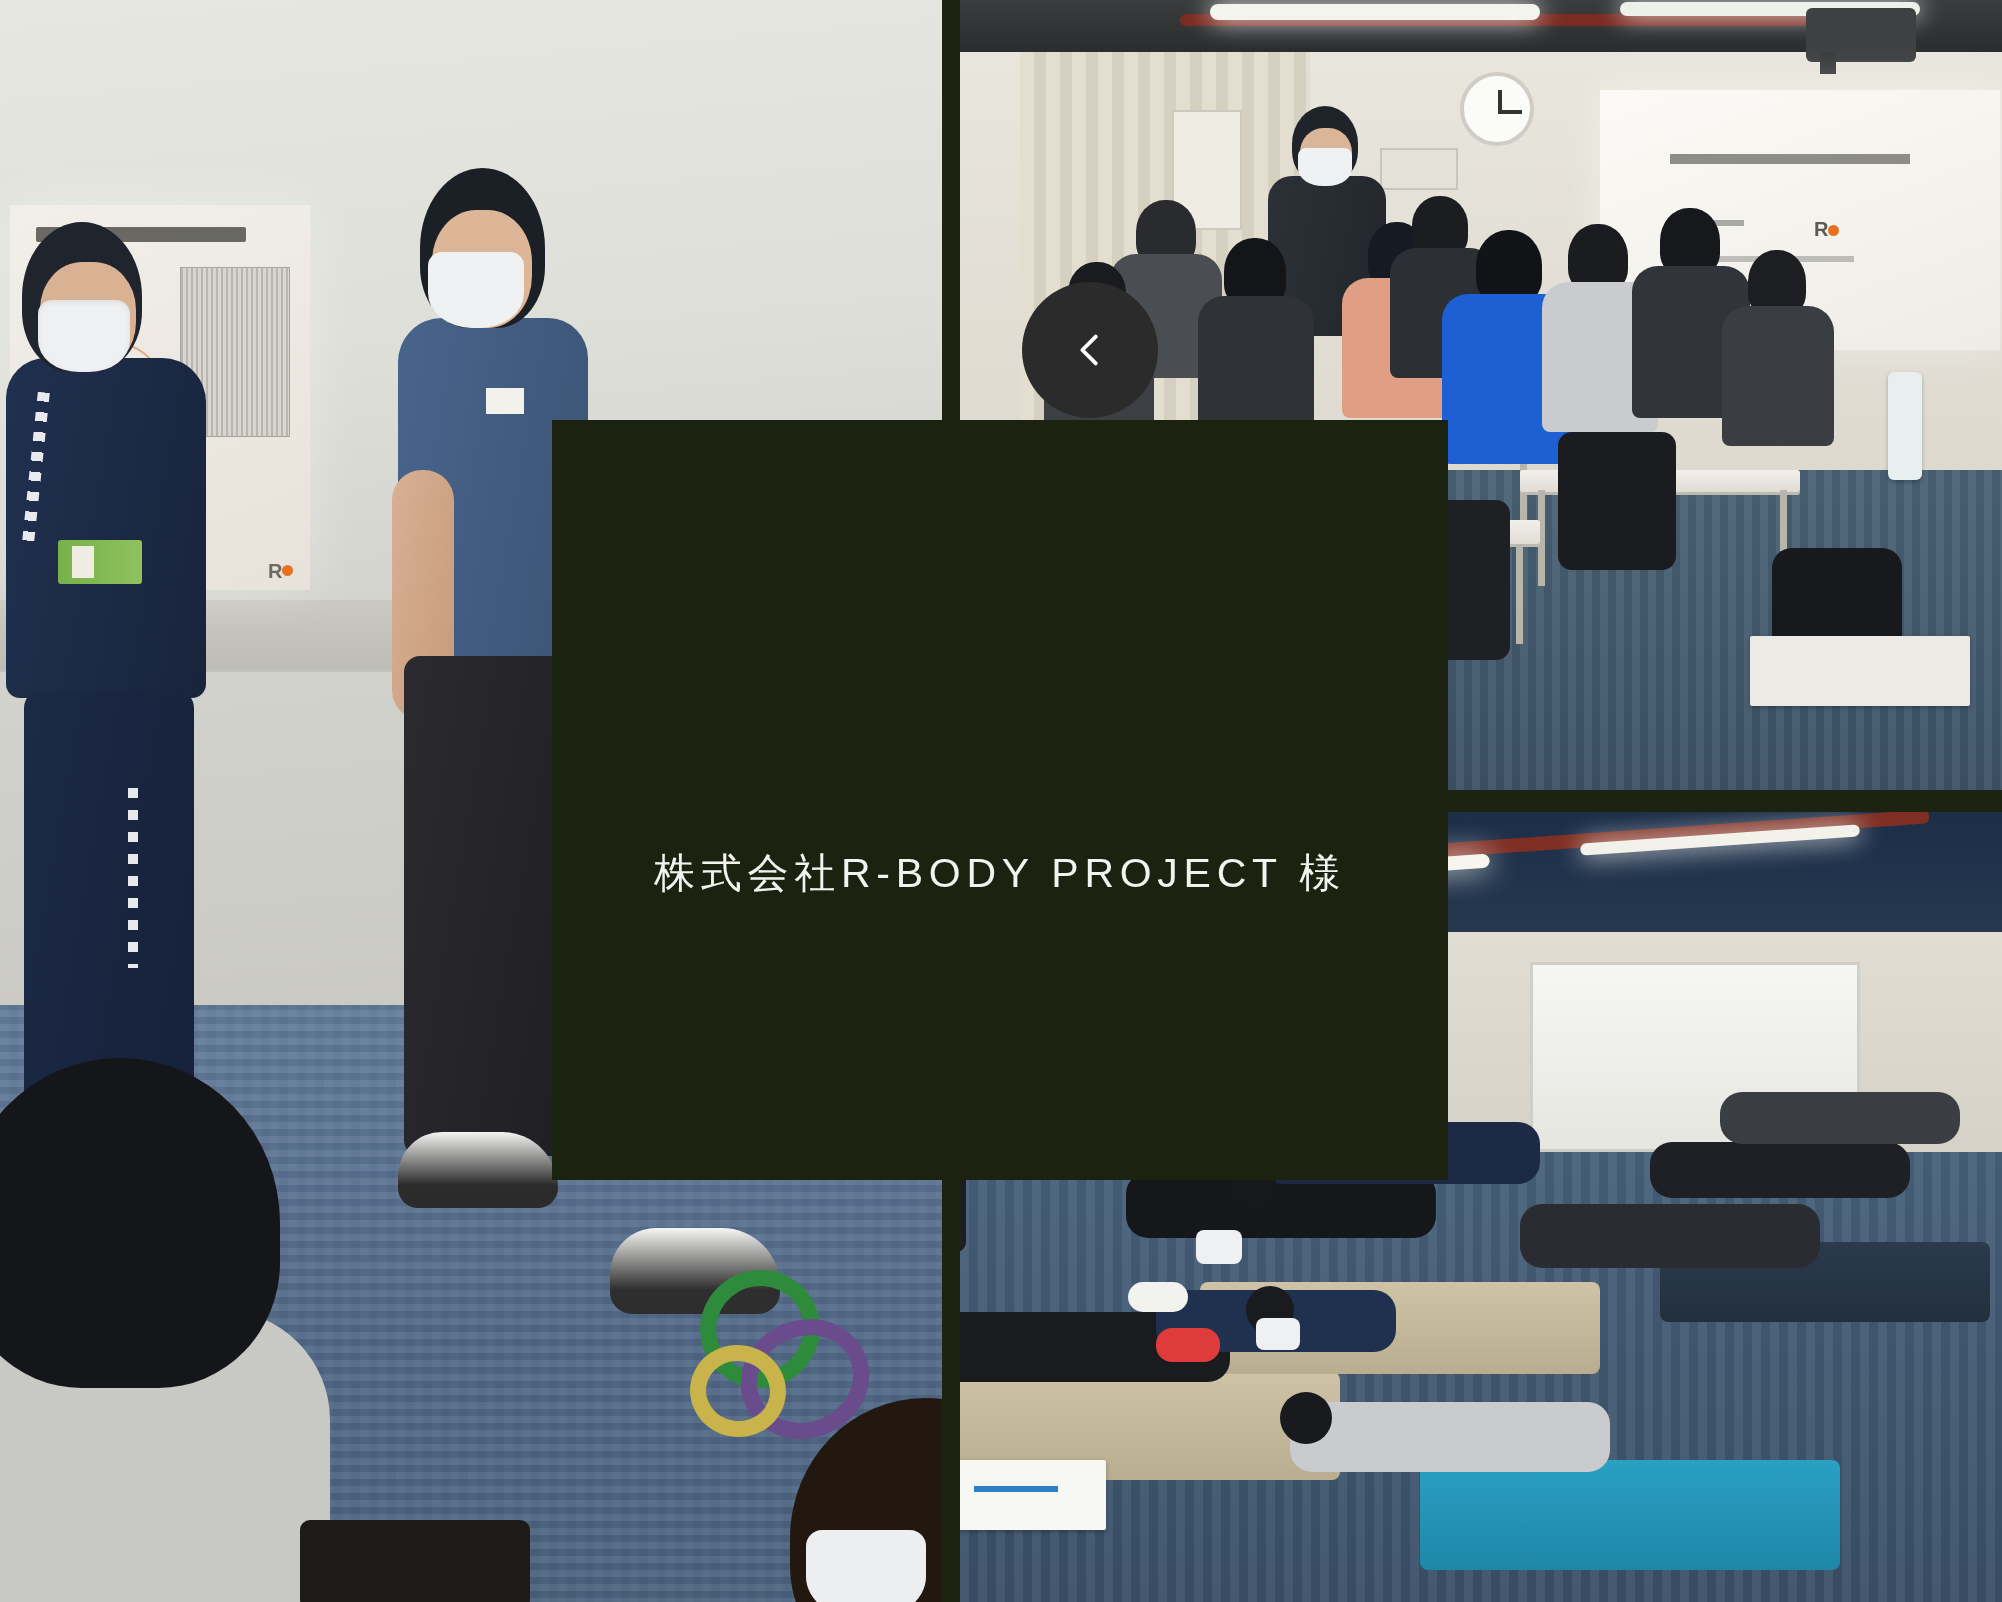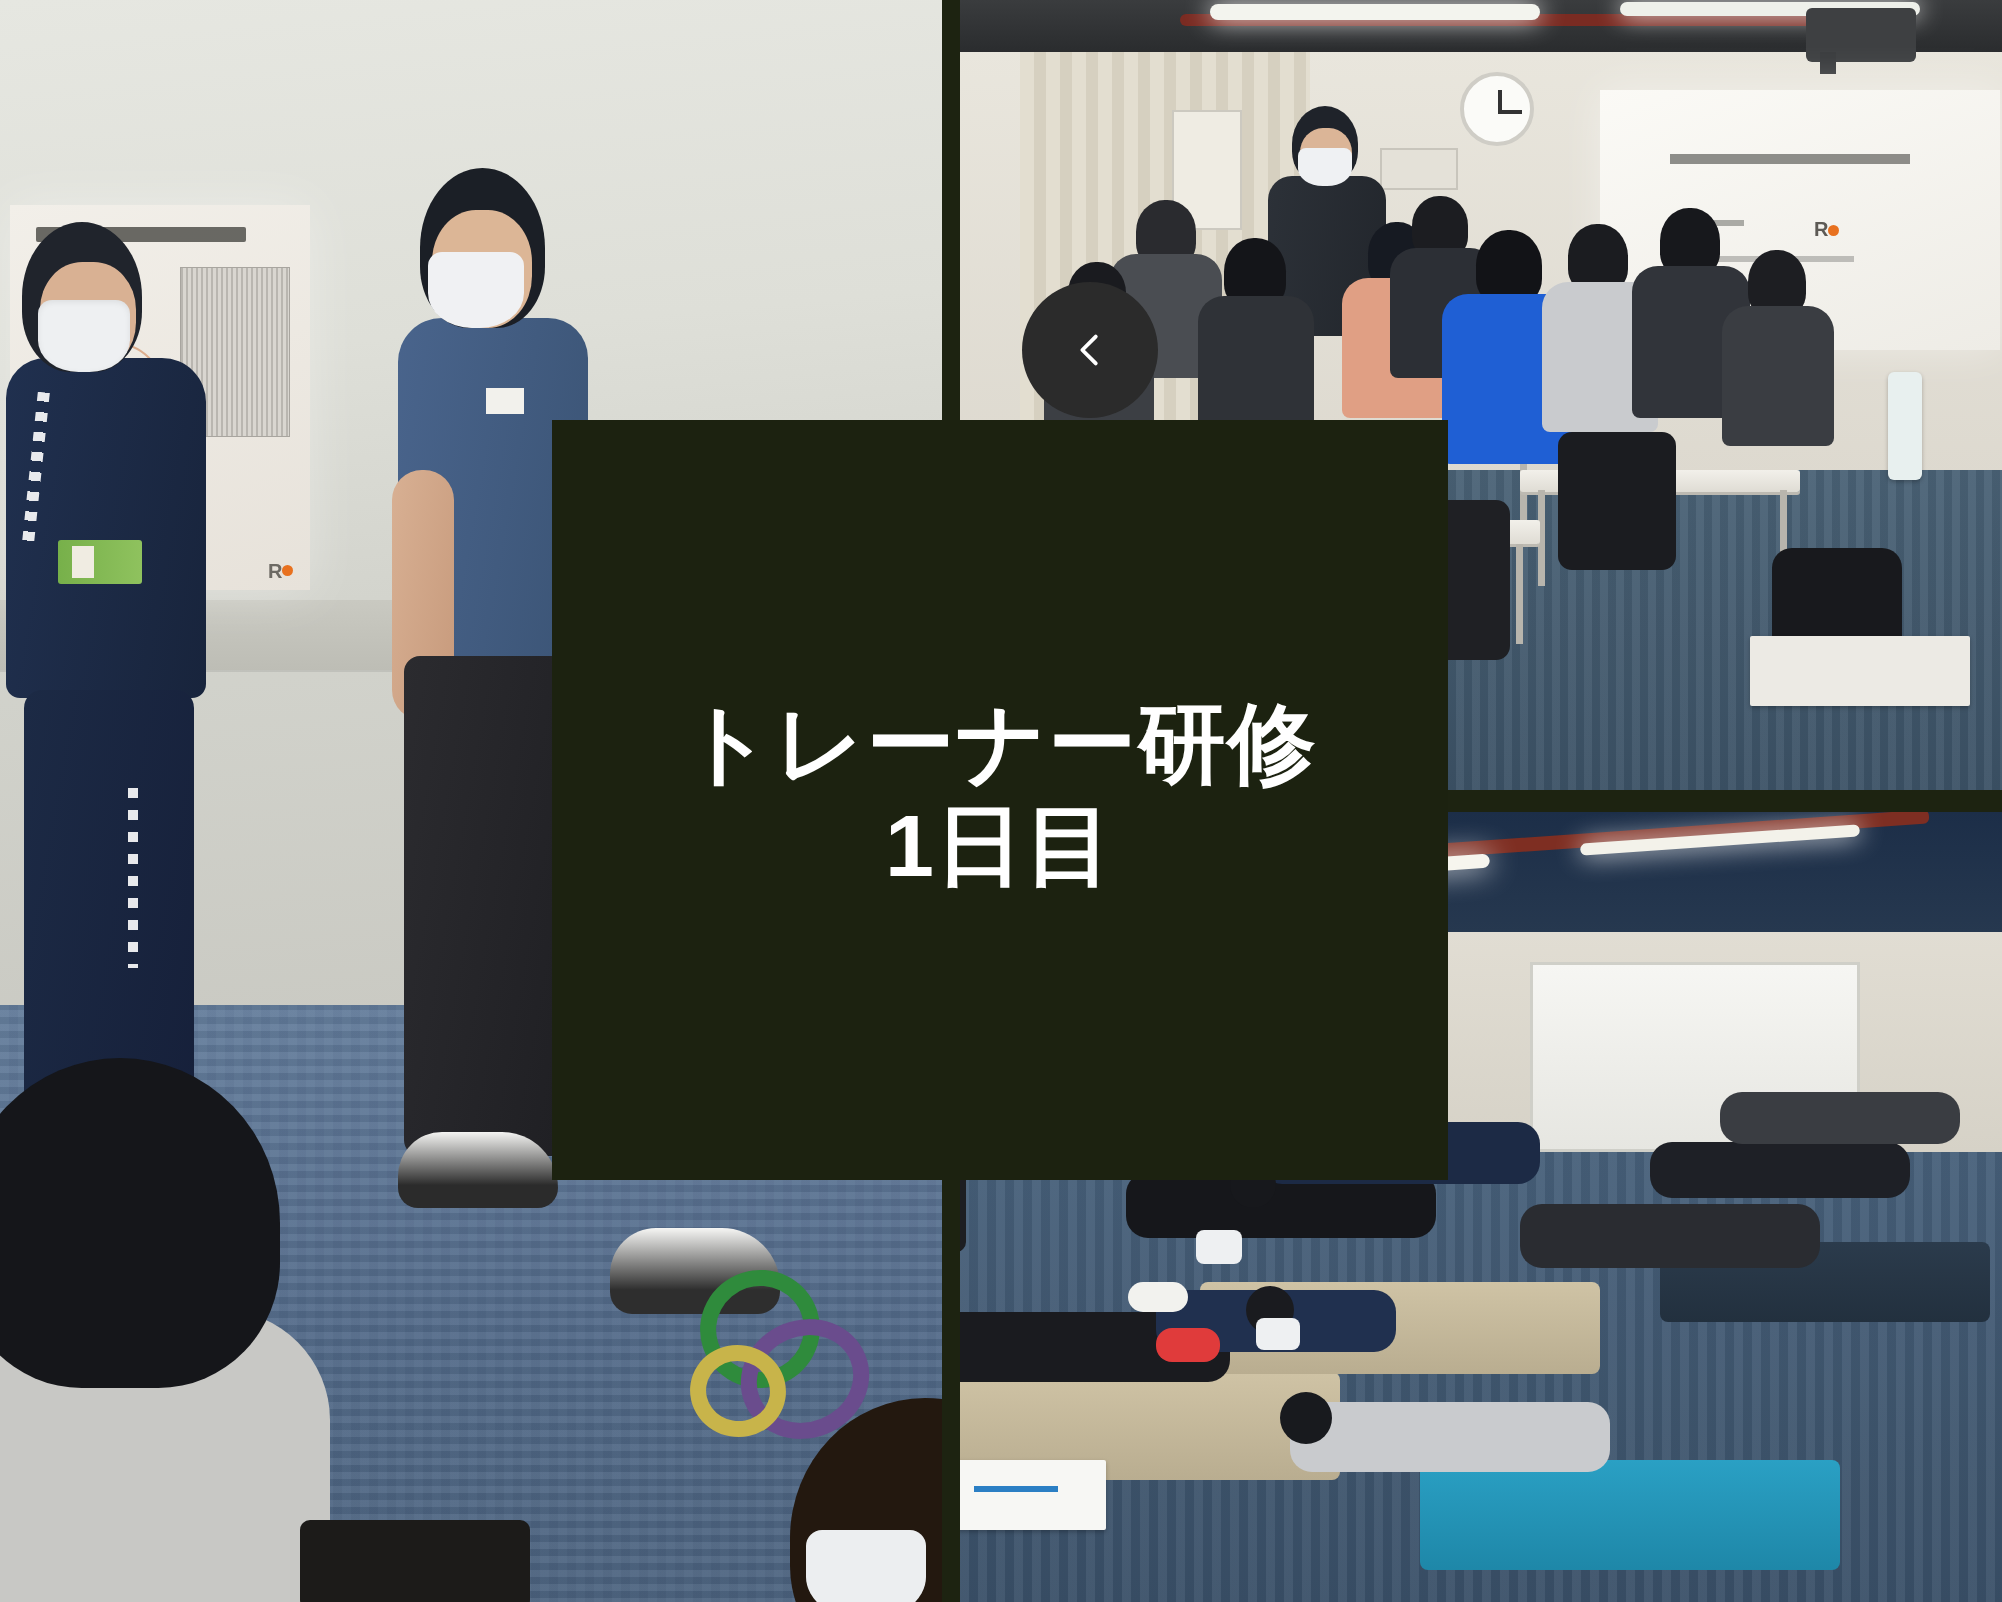--- a/index.html
+++ b/index.html
@@ -375,17 +375,16 @@
     <div class="gutter" id="gutter-h"></div>
   </div>
 
   <button id="back-button" aria-label="back">
     <svg viewBox="0 0 24 24" fill="none" stroke="#ffffff" stroke-width="2" stroke-linecap="round" stroke-linejoin="round">
       <polyline points="15 5 8 12 15 19"></polyline>
     </svg>
   </button>
 
   <div id="overlay-card">
-    <div id="overlay-title">トレーナー研修
-1日目</div>
+    <div id="overlay-subtitle">株式会社R-BODY PROJECT 様</div>
   </div>
 
 </div>
 
 </body></html>

